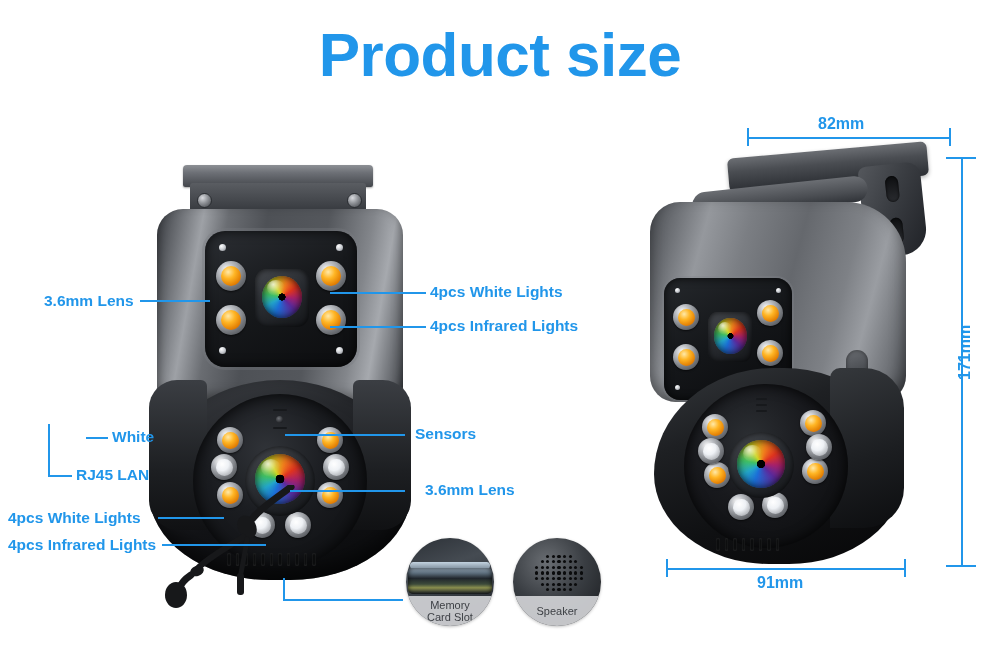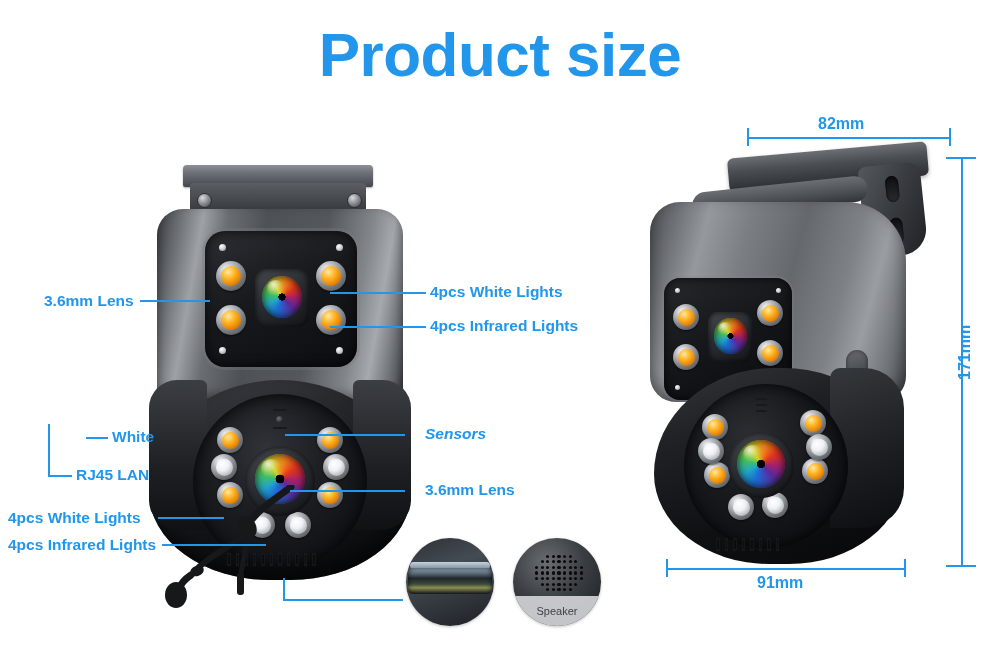--- a/index.html
+++ b/index.html
@@ -591,38 +591,42 @@
   <div class="label" style="left:430px; top:318px;">4pcs Infrared Lights</div>
 
   <div class="lead-h" style="left:86px; top:437px; width:22px;"></div>
   <div class="label" style="left:112px; top:429px;">White</div>
 
   <div class="lead-v" style="left:48px; top:424px; height:52px;"></div>
   <div class="lead-h" style="left:48px; top:475px; width:24px;"></div>
   <div class="label" style="left:76px; top:467px;">RJ45 LAN</div>
 
   <div class="lead-h" style="left:285px; top:434px; width:120px;"></div>
-  <div class="label" style="left:425px; top:426px;font-style:italic;">Sensors</div>
+  <div class="label" style="left:415px; top:426px;">Sensors</div>
 
   <div class="lead-h" style="left:290px; top:490px; width:115px;"></div>
   <div class="label" style="left:425px; top:482px;">3.6mm Lens</div>
 
   <div class="label" style="left:8px; top:510px;">4pcs White Lights</div>
   <div class="lead-h" style="left:158px; top:517px; width:66px;"></div>
 
   <div class="label" style="left:8px; top:537px;">4pcs Infrared Lights</div>
   <div class="lead-h" style="left:162px; top:544px; width:104px;"></div>
 
   <div class="lead-v" style="left:283px; top:578px; height:22px;"></div>
   <div class="lead-h" style="left:283px; top:599px; width:120px;"></div>
 
   <div class="bubble" style="left:406px; top:538px;">
     <div class="art mc-art">
       <div class="mc-lip"></div>
       <div class="mc-port"></div>
+    </div>
+    <div class="cap">
+      <span>Memory</span>
+      <span>Card Slot</span>
     </div>
   </div>
 
   <div class="bubble" style="left:513px; top:538px;">
     <div class="art sp-art">
       <div class="sp-holes" id="speaker-holes">
           <i style="left: 13.2px; top: 2.6px;"></i>
           <i style="left: 18.8px; top: 2.6px;"></i>
           <i style="left: 24.4px; top: 2.6px;"></i>
           <i style="left: 30px; top: 2.6px;"></i>

